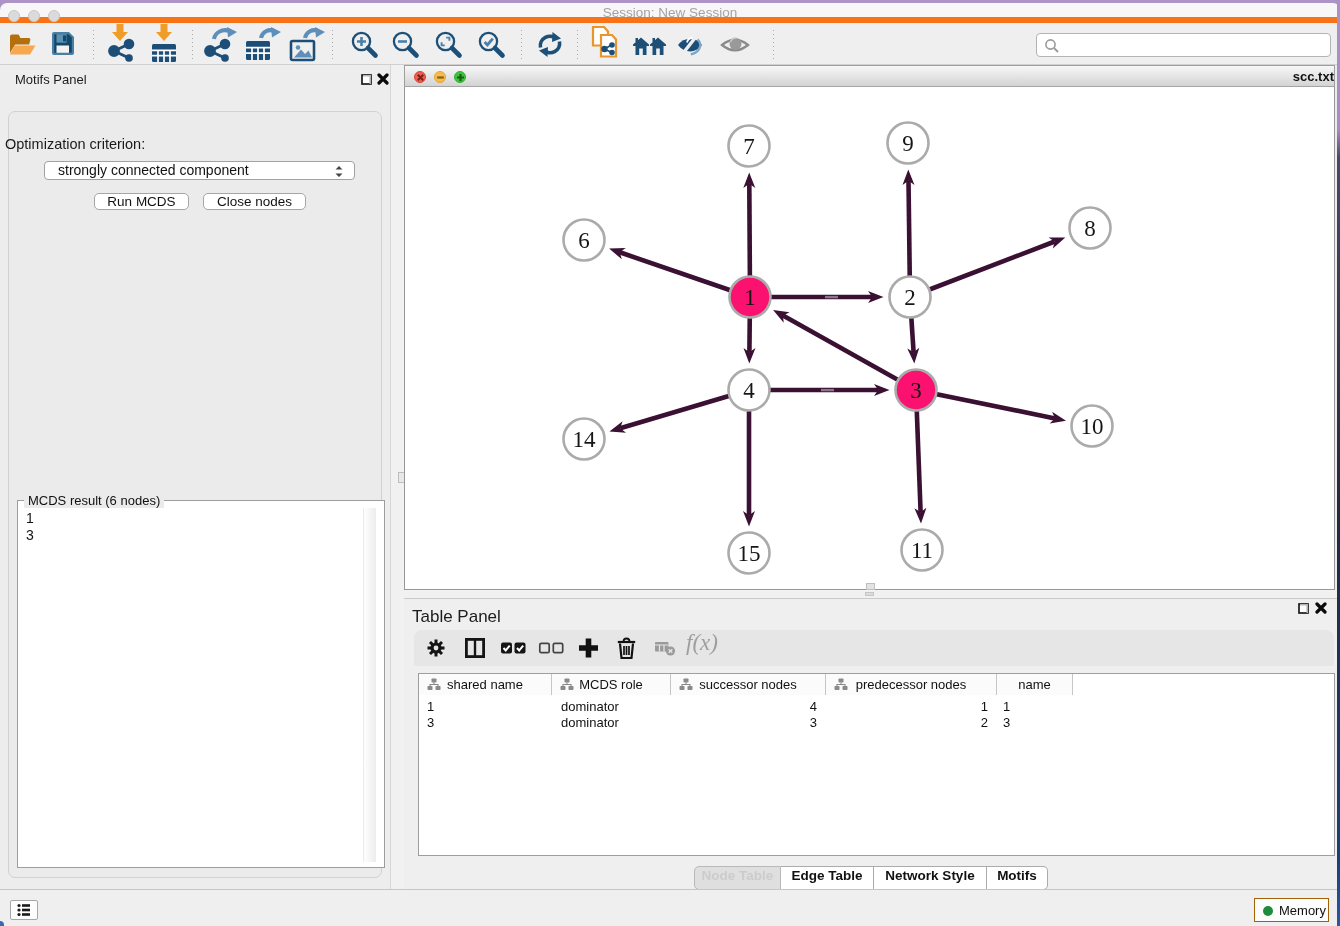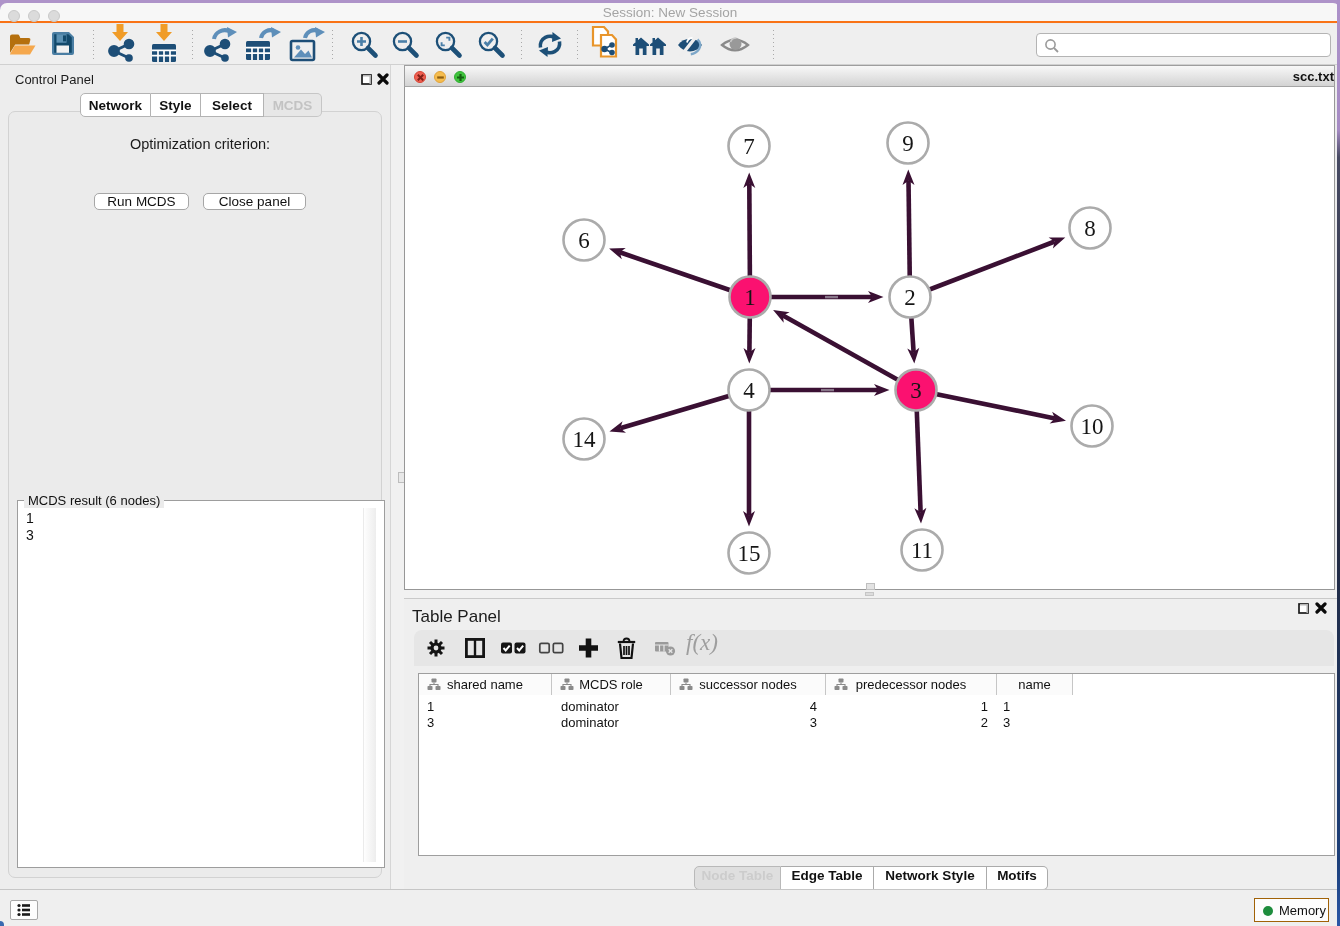--- a/index.html
+++ b/index.html
@@ -1,35 +1,35 @@
 <!DOCTYPE html>
 <html><head><meta charset="utf-8"><style>
 *{margin:0;padding:0;box-sizing:border-box}
 html,body{width:1340px;height:926px;overflow:hidden}
 body{font-family:"Liberation Sans",sans-serif;background:#ececec;position:relative}
 .abs{position:absolute}
 
 #purple{left:0;top:0;width:1340px;height:14px;background:#ae93c9}
-#titlebar{left:0;top:3px;width:1340px;height:20px;background:#f7f7f7;border-radius:7px 7px 0 0;border-bottom:2px solid #f97316}
+#titlebar{left:0;top:3px;width:1340px;height:20px;background:#f7f7f7;border-radius:7px 7px 0 0;border-bottom:6px solid #f97316}
 #titlebar .dot{position:absolute;top:7px;width:12px;height:12px;border-radius:50%;background:#dbdbdb;border:1px solid #c9c9c9}
 #title-text{width:100%;text-align:center;color:#a4a4a4;font-size:13.5px;line-height:20px}
 
 #toolbar{left:0;top:24px;width:1340px;height:41px;background:#efefef;border-bottom:1px solid #d0d0d0}
 .sep{position:absolute;top:6px;height:30px;width:1px;background-image:linear-gradient(#a9a9a9 33%,rgba(255,255,255,0) 0%);background-size:1px 4px}
 #searchbox{left:1036px;top:9px;width:295px;height:24px;background:#fff;border:1px solid #b4b4b4;border-radius:4px}
 
 #cpanel{left:0;top:65px;width:390px;height:824px;background:#ededed}
 #cpanel-title{left:15px;top:7px;font-size:13px;color:#1c1c1c}
 #cpane{left:8px;top:46px;width:374px;height:767px;background:#ebebeb;border:1px solid #d2d2d2;border-radius:7px}
 .tabrow{position:absolute;display:flex}
 .tab{height:24px;line-height:23px;background:#fff;border:1px solid #b3b3b3;border-left:none;font-size:13.5px;font-weight:700;color:#111;text-align:center;box-sizing:border-box}
 .tab.first{border-left:1px solid #b3b3b3;border-radius:5px 0 0 5px}
 .tab.last{border-radius:0 5px 5px 0}
 .tab.disabled{background:#e7e7e7;color:#c3c3c3;border-color:#c6c6c6}
-#optlabel{left:5px;top:71px;width:390px;text-align:center;font-size:14.5px;color:#1a1a1a}
+#optlabel{left:5px;top:71px;width:390px;font-size:14.5px;color:#1a1a1a}
 #optselect{left:44px;top:96px;width:311px;height:19px;background:#fff;border:1px solid #a2a2a2;border-radius:4px;font-size:14px;line-height:17px;padding-left:13px;color:#111}
 .btn{position:absolute;height:17px;background:#fff;border:1px solid #a6a6a6;border-radius:5px;font-size:13.5px;line-height:15px;text-align:center;color:#111}
 
 #mcdsbox{left:17px;top:435px;width:368px;height:368px;border:1px solid #9d9d9d;background:#fff}
 #mcdstitle{left:24px;top:428px;background:#ebebeb;padding:0 4px;font-size:13px;color:#111}
 #mcdsscroll{right:8px;top:7px;width:13px;height:354px;background:linear-gradient(90deg,#fefefe,#ededed);border-left:1px solid #ebebeb}
 
 #vdivider{left:390px;top:65px;width:14px;height:824px;background:#f1f1f1;border-left:1px solid #d6d6d6}
 #vhandle{left:398px;top:472px;width:7px;height:11px;background:#e8e8e8;border:1px solid #bdbdbd}
 
@@ -200,38 +200,37 @@
     <svg class="abs" style="left:7px;top:4px" width="16" height="16" viewBox="0 0 16 16">
       <g stroke="#9a9a9a" fill="none">
           <circle cx="6.5" cy="6.5" r="4.6" stroke-width="1.6"></circle>
           <line x1="10" y1="10" x2="14" y2="14" stroke-width="1.8"></line>
         </g>
     </svg>
   </div>
 </div>
 
 <div class="abs" id="cpanel">
-  <div class="abs" id="cpanel-title">Control Panel</div>
+  <div class="abs" id="cpanel-title">Motifs Panel</div>
   <svg class="abs" style="left:361px;top:9px" width="11" height="11" viewBox="0 0 11 11">
       <rect x="1" y="1" width="9" height="9" fill="#fff" stroke="#1a1a1a" stroke-width="1.7"></rect>
       <path d="M2 1.8 h8 M9.2 2 v8" stroke="#b5b5b5" stroke-width="1.5"></path>
     </svg>
   <svg class="abs" style="left:377px;top:8px" width="12" height="12" viewBox="0 0 12 12">
       <path d="M2 2 L10 10 M10 2 L2 10" stroke="#0a0a0a" stroke-width="3.2" stroke-linecap="round"></path>
     </svg>
   <div class="abs" id="cpane"></div>
-  <div class="tabrow" style="left:80px;top:28px">
-    <div class="tab first" style="width:71px">Network</div>
-      <div class="tab" style="width:50px">Style</div>
-      <div class="tab" style="width:63px">Select</div>
-      <div class="tab last disabled" style="width:58px">MCDS</div>
-  </div>
   <div class="abs" id="optlabel">Optimization criterion:</div>
+  <div class="abs" id="optselect">strongly connected component
+    <svg style="position:absolute;right:10px;top:3px" width="10" height="13" viewBox="0 0 10 13">
+        <path d="M1.5 4.5 L5 1 L8.5 4.5 Z M1.5 8.5 L5 12 L8.5 8.5 Z" fill="#444"></path>
+      </svg>
+  </div>
   <div class="btn" style="left:94px;top:128px;width:95px">Run MCDS</div>
-  <div class="btn" style="left:203px;top:128px;width:103px">Close panel</div>
+  <div class="btn" style="left:203px;top:128px;width:103px">Close nodes</div>
   <div class="abs" id="mcdsbox">
     <div style="position:absolute;left:8px;top:9px;font-size:14px;line-height:17px;color:#111">1<br>3</div>
     <div class="abs" id="mcdsscroll"></div>
   </div>
   <div class="abs" id="mcdstitle">MCDS result (6 nodes)</div>
 </div>
 
 <div class="abs" id="vdivider"></div>
 <div class="abs" id="vhandle"></div>
 

